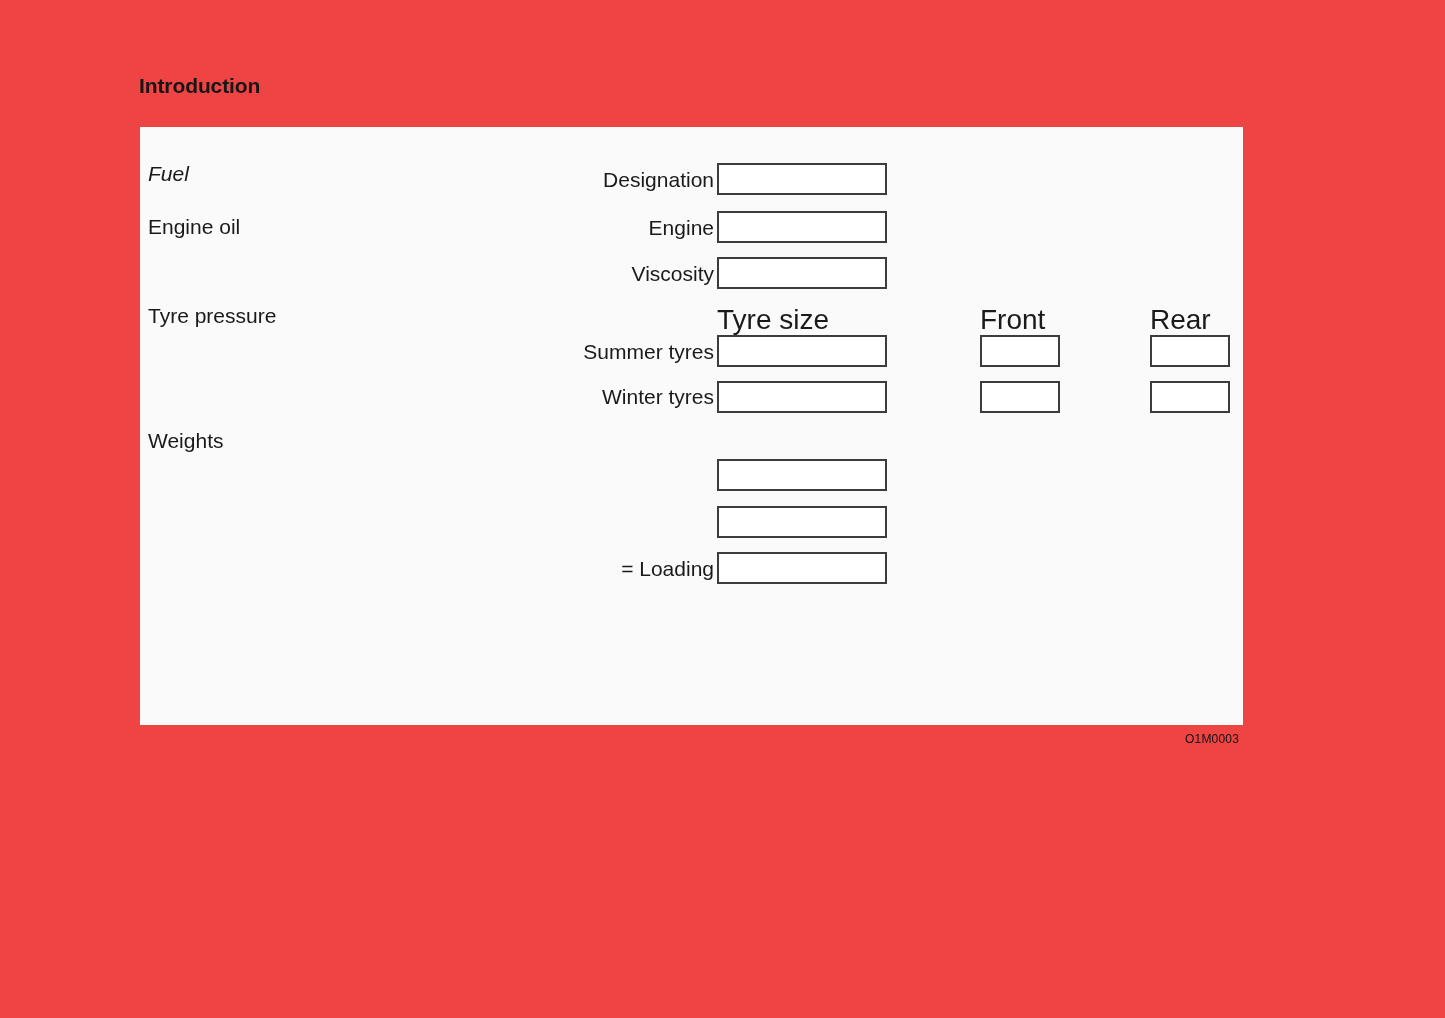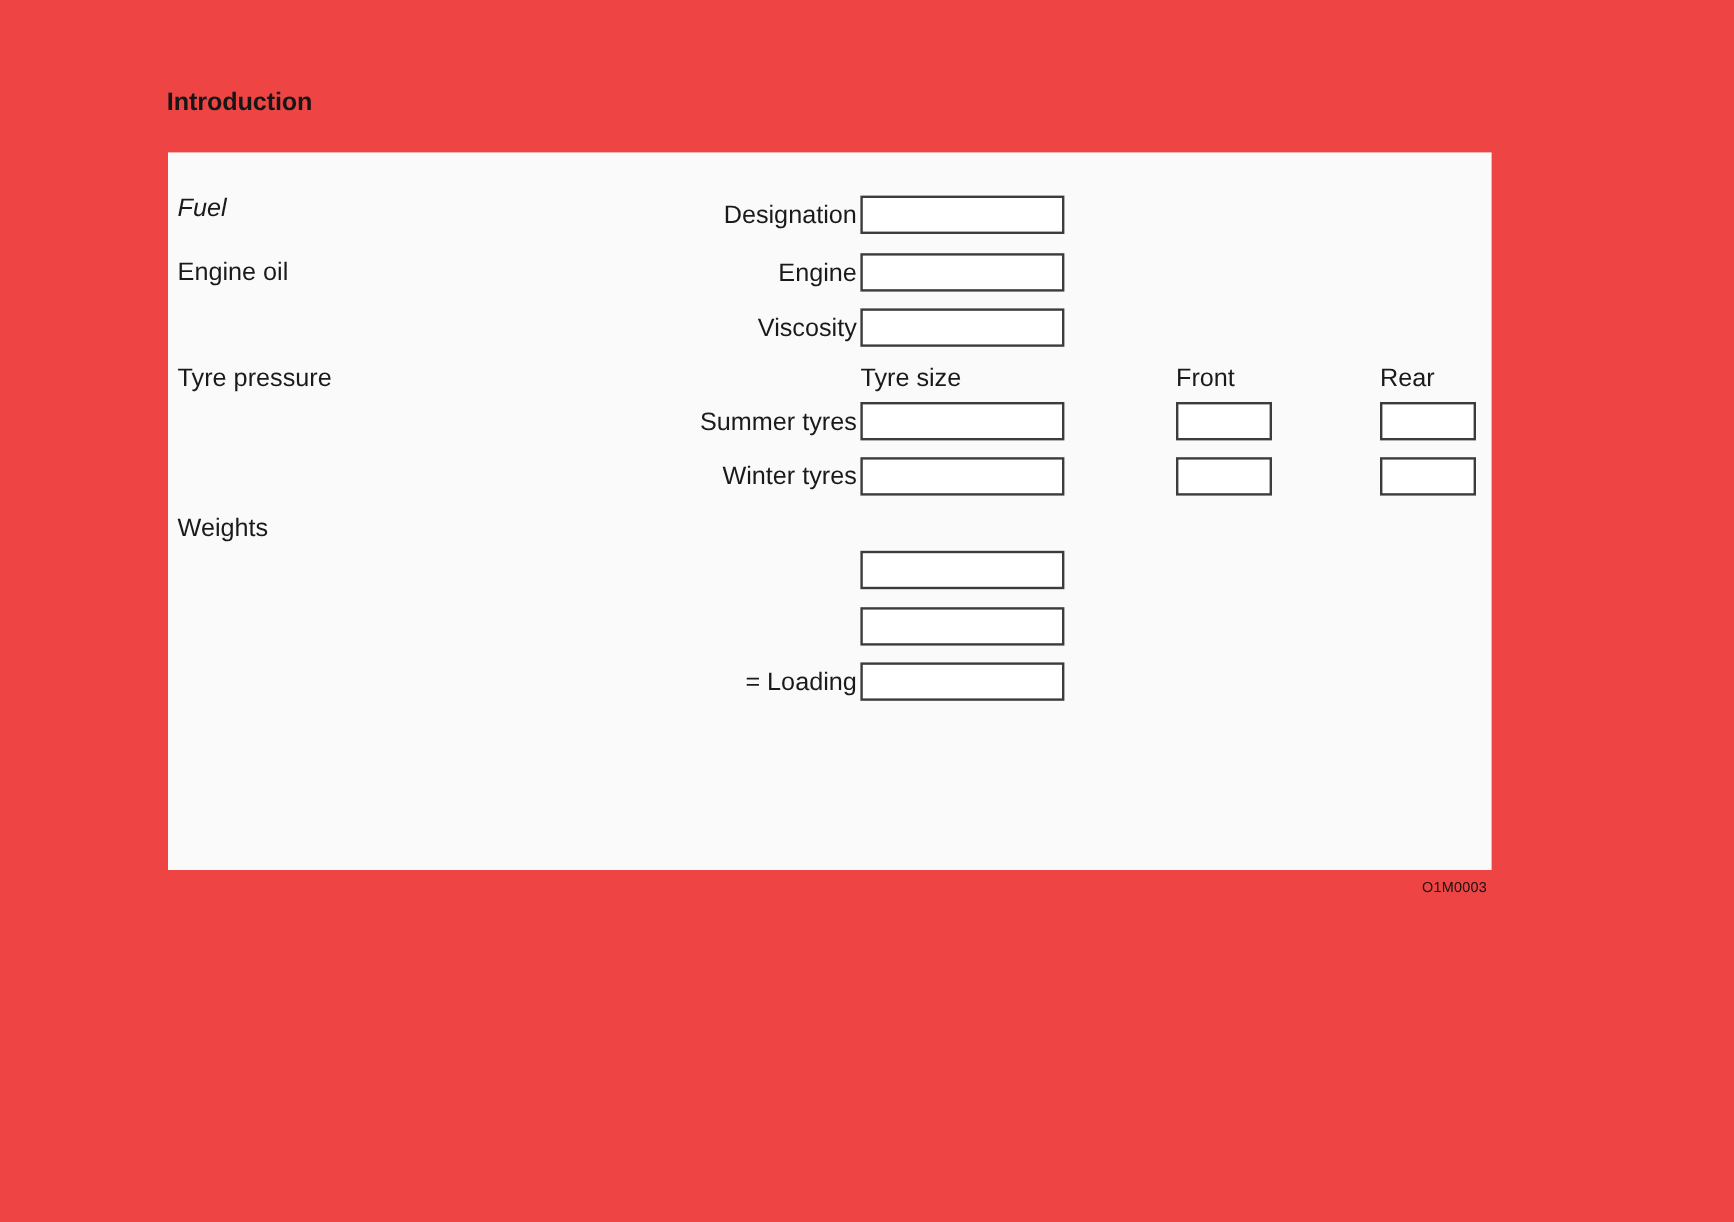--- a/index.html
+++ b/index.html
@@ -62,21 +62,21 @@
     right: 529px;      
     font-size: 21px;
     color: #1a1a1a;
     white-space: nowrap;
     text-align: right;
   }
 
   
   .col-head {
     position: absolute;
-    font-size: 21px;
+    font-size: 28px;
     color: #1a1a1a;
     white-space: nowrap;
   }
 
   
   .txtbox {
     position: absolute;
     background: #ffffff;
     border: 2px solid #3c3c3c;
   }

